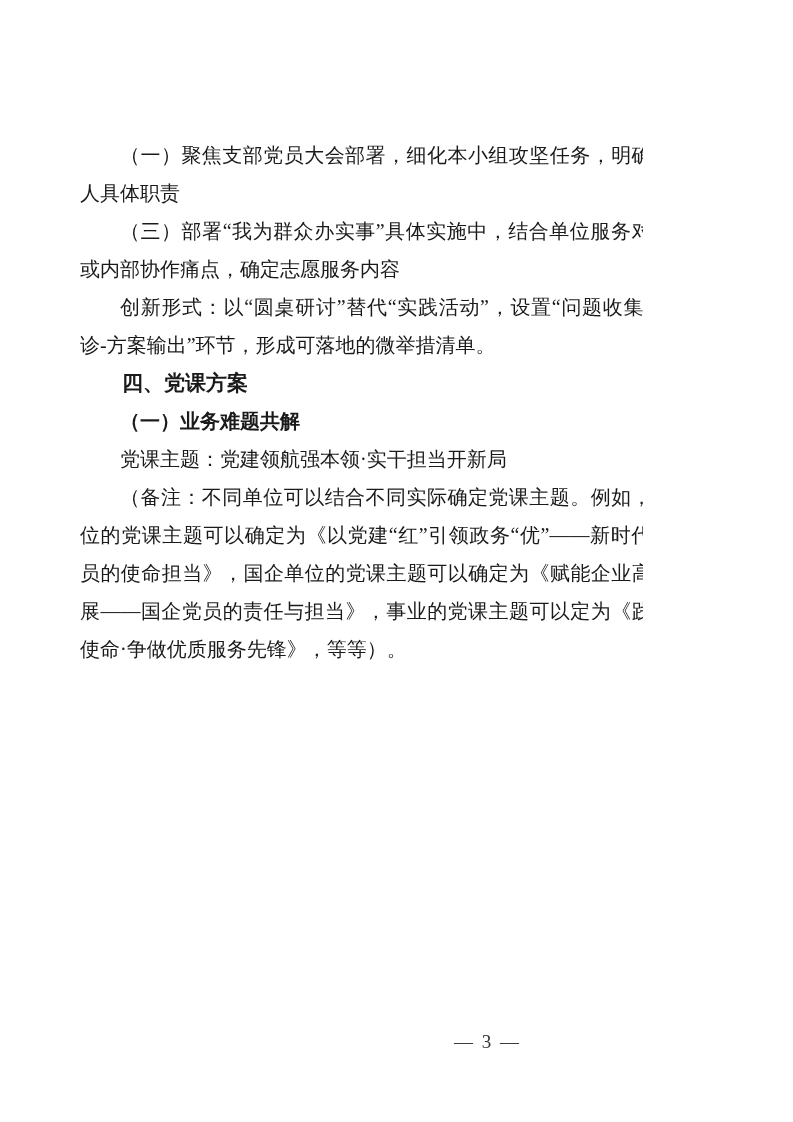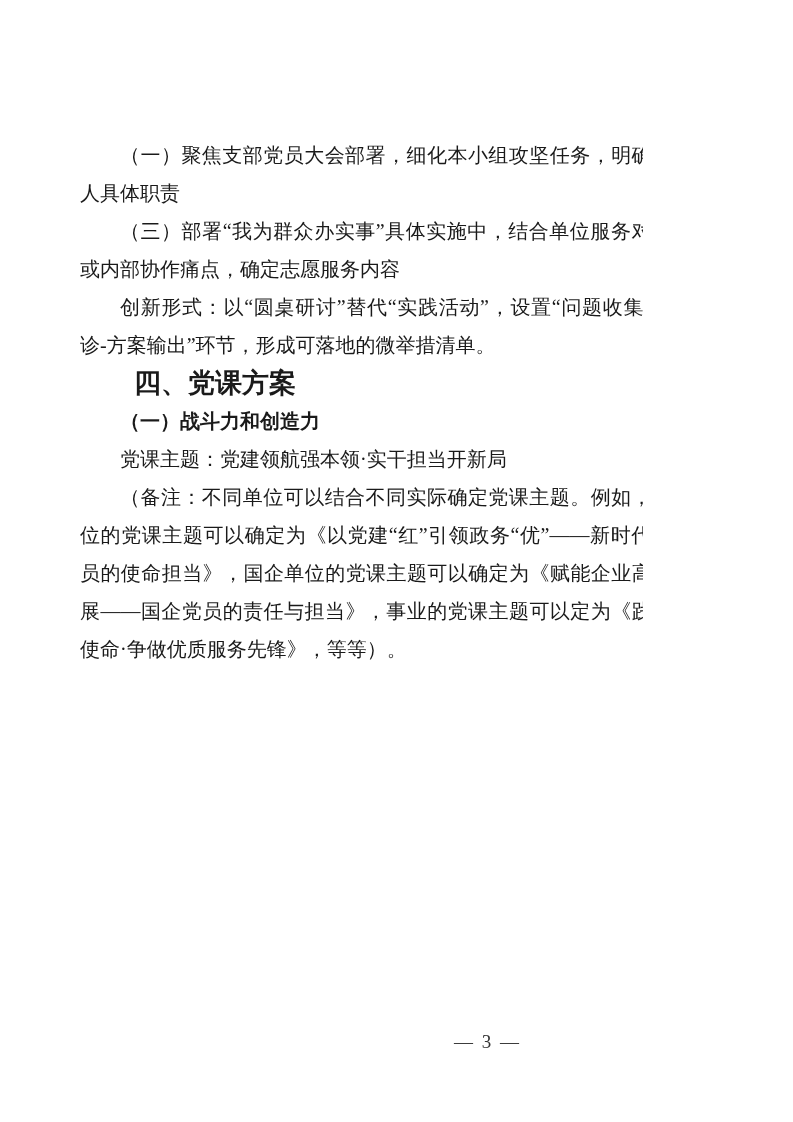--- a/index.html
+++ b/index.html
@@ -36,21 +36,21 @@
     font-family: "Liberation Serif", "DejaVu Serif", serif;
   }
   
   .para-fs {
     font-family: "Liberation Serif", "DejaVu Serif", serif;
   }
   
   .h-hei {
     font-family: "Liberation Sans", "DejaVu Sans", sans-serif;
     font-weight: bold;
-    font-size: 27px;
+    font-size: 21px;
   }
   
   .h-kai {
     font-weight: bold;
   }
   .page-footer {
     position: absolute;
     top: 1030px;
     right: 122px;
     font-size: 19px;
@@ -61,21 +61,21 @@
 </style>
 </head>
 <body>
 
 <div class="page">
   <main class="doc-body">
     <p class="para-kai">（一）聚焦支部党员大会部署，细化本小组攻坚任务，明确党员个人具体职责</p>
     <p class="para-kai">（三）部署“我为群众办实事”具体实施中，结合单位服务对象需求或内部协作痛点，确定志愿服务内容</p>
     <p class="para-fs">创新形式：以“圆桌研讨”替代“实践活动”，设置“问题收集-集体会诊-方案输出”环节，形成可落地的微举措清单。</p>
     <p class="h-hei">四、党课方案</p>
-    <p class="h-kai">（一）战斗力和创造力</p>
+    <p class="h-kai">（一）业务难题共解</p>
     <p class="para-fs">党课主题：党建领航强本领·实干担当开新局</p>
     <p class="para-fs">（备注：不同单位可以结合不同实际确定党课主题。例如，机关单位的党课主题可以确定为《以党建“红”引领政务“优”——新时代机关党员的使命担当》，国企单位的党课主题可以确定为《赋能企业高质量发展——国企党员的责任与担当》，事业的党课主题可以定为《践行初心使命·争做优质服务先锋》，等等）。</p>
   </main>
 
   <footer class="page-footer">
     <span>— 3 —</span>
   </footer>
 </div>
 
 </body></html>

